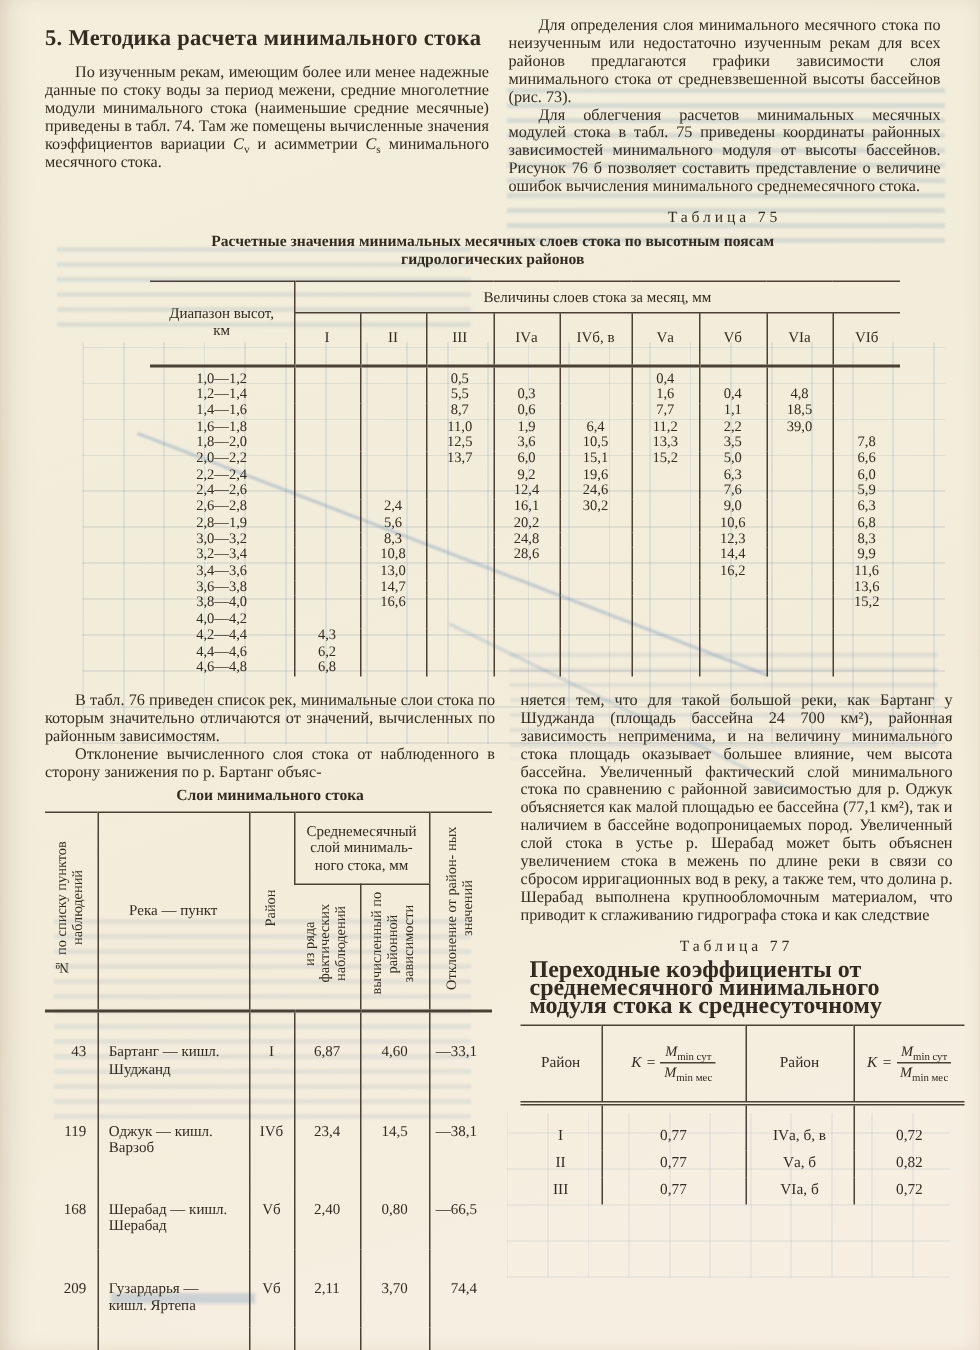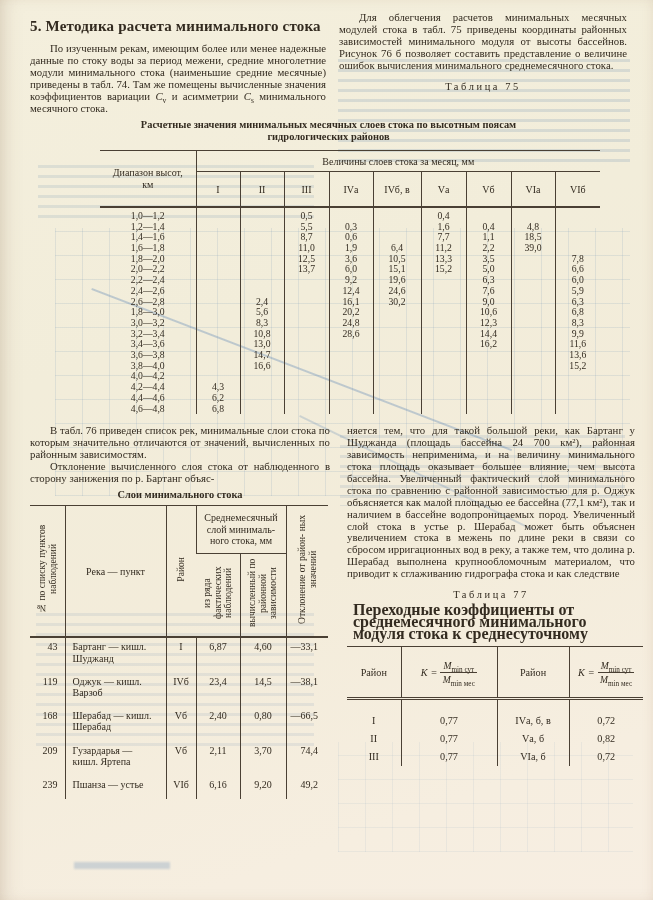--- a/index.html
+++ b/index.html
@@ -61,21 +61,21 @@
   table.t76 th, table.t76 td { border-left:1px solid #4a4034; font-weight:normal; padding:0; }
   table.t76 th:first-child, table.t76 td:first-child { border-left:none; }
   table.t76 thead th { vertical-align:middle; text-align:center; }
   table.t76 tr.h1 th { height:48px; }
   table.t76 tr.h2 th { height:84px; border-bottom:2px solid #4a4034; }
   table.t76 th.span2 { border-bottom:2px solid #4a4034; }
   table.t76 th.group76 { font-size:10px; line-height:11.5px; white-space:pre-line; border-bottom:1px solid #4a4034; }
   .vert { writing-mode:vertical-rl; transform:rotate(180deg); display:inline-block;
           font-size:9.6px; line-height:10.5px; max-height:122px; text-align:center; }
   .vert.sub2 { max-height:78px; }
-  table.t76 tbody td { font-size:10px; line-height:11.2px; vertical-align:top; padding:3px 0 9px; text-align:center; }
+  table.t76 tbody td { font-size:10px; line-height:11.2px; vertical-align:top; padding:21px 0 9px; text-align:center; }
   table.t76 tbody td.num { text-align:right; padding-right:7px; }
   table.t76 tbody td.name { text-align:left; padding-left:7px; white-space:pre-line; }
   table.t76 tbody td.dev { text-align:right; padding-right:10px; }
 
   
   .t77-title { font-size:16px; font-weight:bold; line-height:12px; margin:4px 6px 6px; }
   table.t77 { border-collapse:collapse; table-layout:fixed; width:296px; border-top:1.5px solid #4a4034; }
   table.t77 th, table.t77 td { border-left:1px solid #4a4034; font-weight:normal; text-align:center; padding:0; }
   table.t77 th:first-child, table.t77 td:first-child { border-left:none; }
   table.t77 thead th { height:52px; vertical-align:middle; border-bottom:3px double #4a4034; font-size:10.2px; }
@@ -105,20 +105,21 @@
   <div class="ghost g-mark" style="left:74px; top:862px; width:96px; height:7px;"></div>
 
   <div class="content">
 
     <div class="row">
       <div class="col-l">
         <h1 class="heading">5. Методика расчета минимального стока</h1>
         <p class="para indent"><span>По изученным рекам, имеющим более или менее надежные данные по стоку воды за период межени, средние многолетние модули минимального стока (наименьшие средние месячные) приведены в табл. 74. Там же помещены вычисленные значения коэффициентов вариации </span><i class="varsym">C</i><sub>v</sub><span> и асимметрии </span><i class="varsym">C</i><sub>s</sub><span> минимального месячного стока.</span></p>
       </div>
       <div class="col-r">
+        <p class="para indent">Для определения слоя минимального месячного стока по неизученным или недостаточно изученным рекам для всех районов предлагаются графики зависимости слоя минимального стока от средневзвешенной высоты бассейнов (рис. 73).</p>
         <p class="para indent">Для облегчения расчетов минимальных месячных модулей стока в табл. 75 приведены координаты районных зависимостей минимального модуля от высоты бассейнов. Рисунок 76 б позволяет составить представление о величине ошибок вычисления минимального среднемесячного стока.</p>
         <div class="tbl-label">Таблица 75</div>
       </div>
     </div>
 
     <div class="t75-title">Расчетные значения минимальных месячных слоев стока по высотным поясам гидрологических районов</div>
     <table class="t75">
       <colgroup>
         <col style="width:96px">
           <col style="width:44px">
@@ -252,21 +253,21 @@
             <td>2,4</td>
             <td></td>
             <td>16,1</td>
             <td>30,2</td>
             <td></td>
             <td>9,0</td>
             <td></td>
             <td>6,3</td>
           </tr>
           <tr>
-            <td class="c1">1,8—3,0</td>
+            <td class="c1">2,8—1,9</td>
             <td></td>
             <td>5,6</td>
             <td></td>
             <td>20,2</td>
             <td></td>
             <td></td>
             <td>10,6</td>
             <td></td>
             <td>6,8</td>
           </tr>

